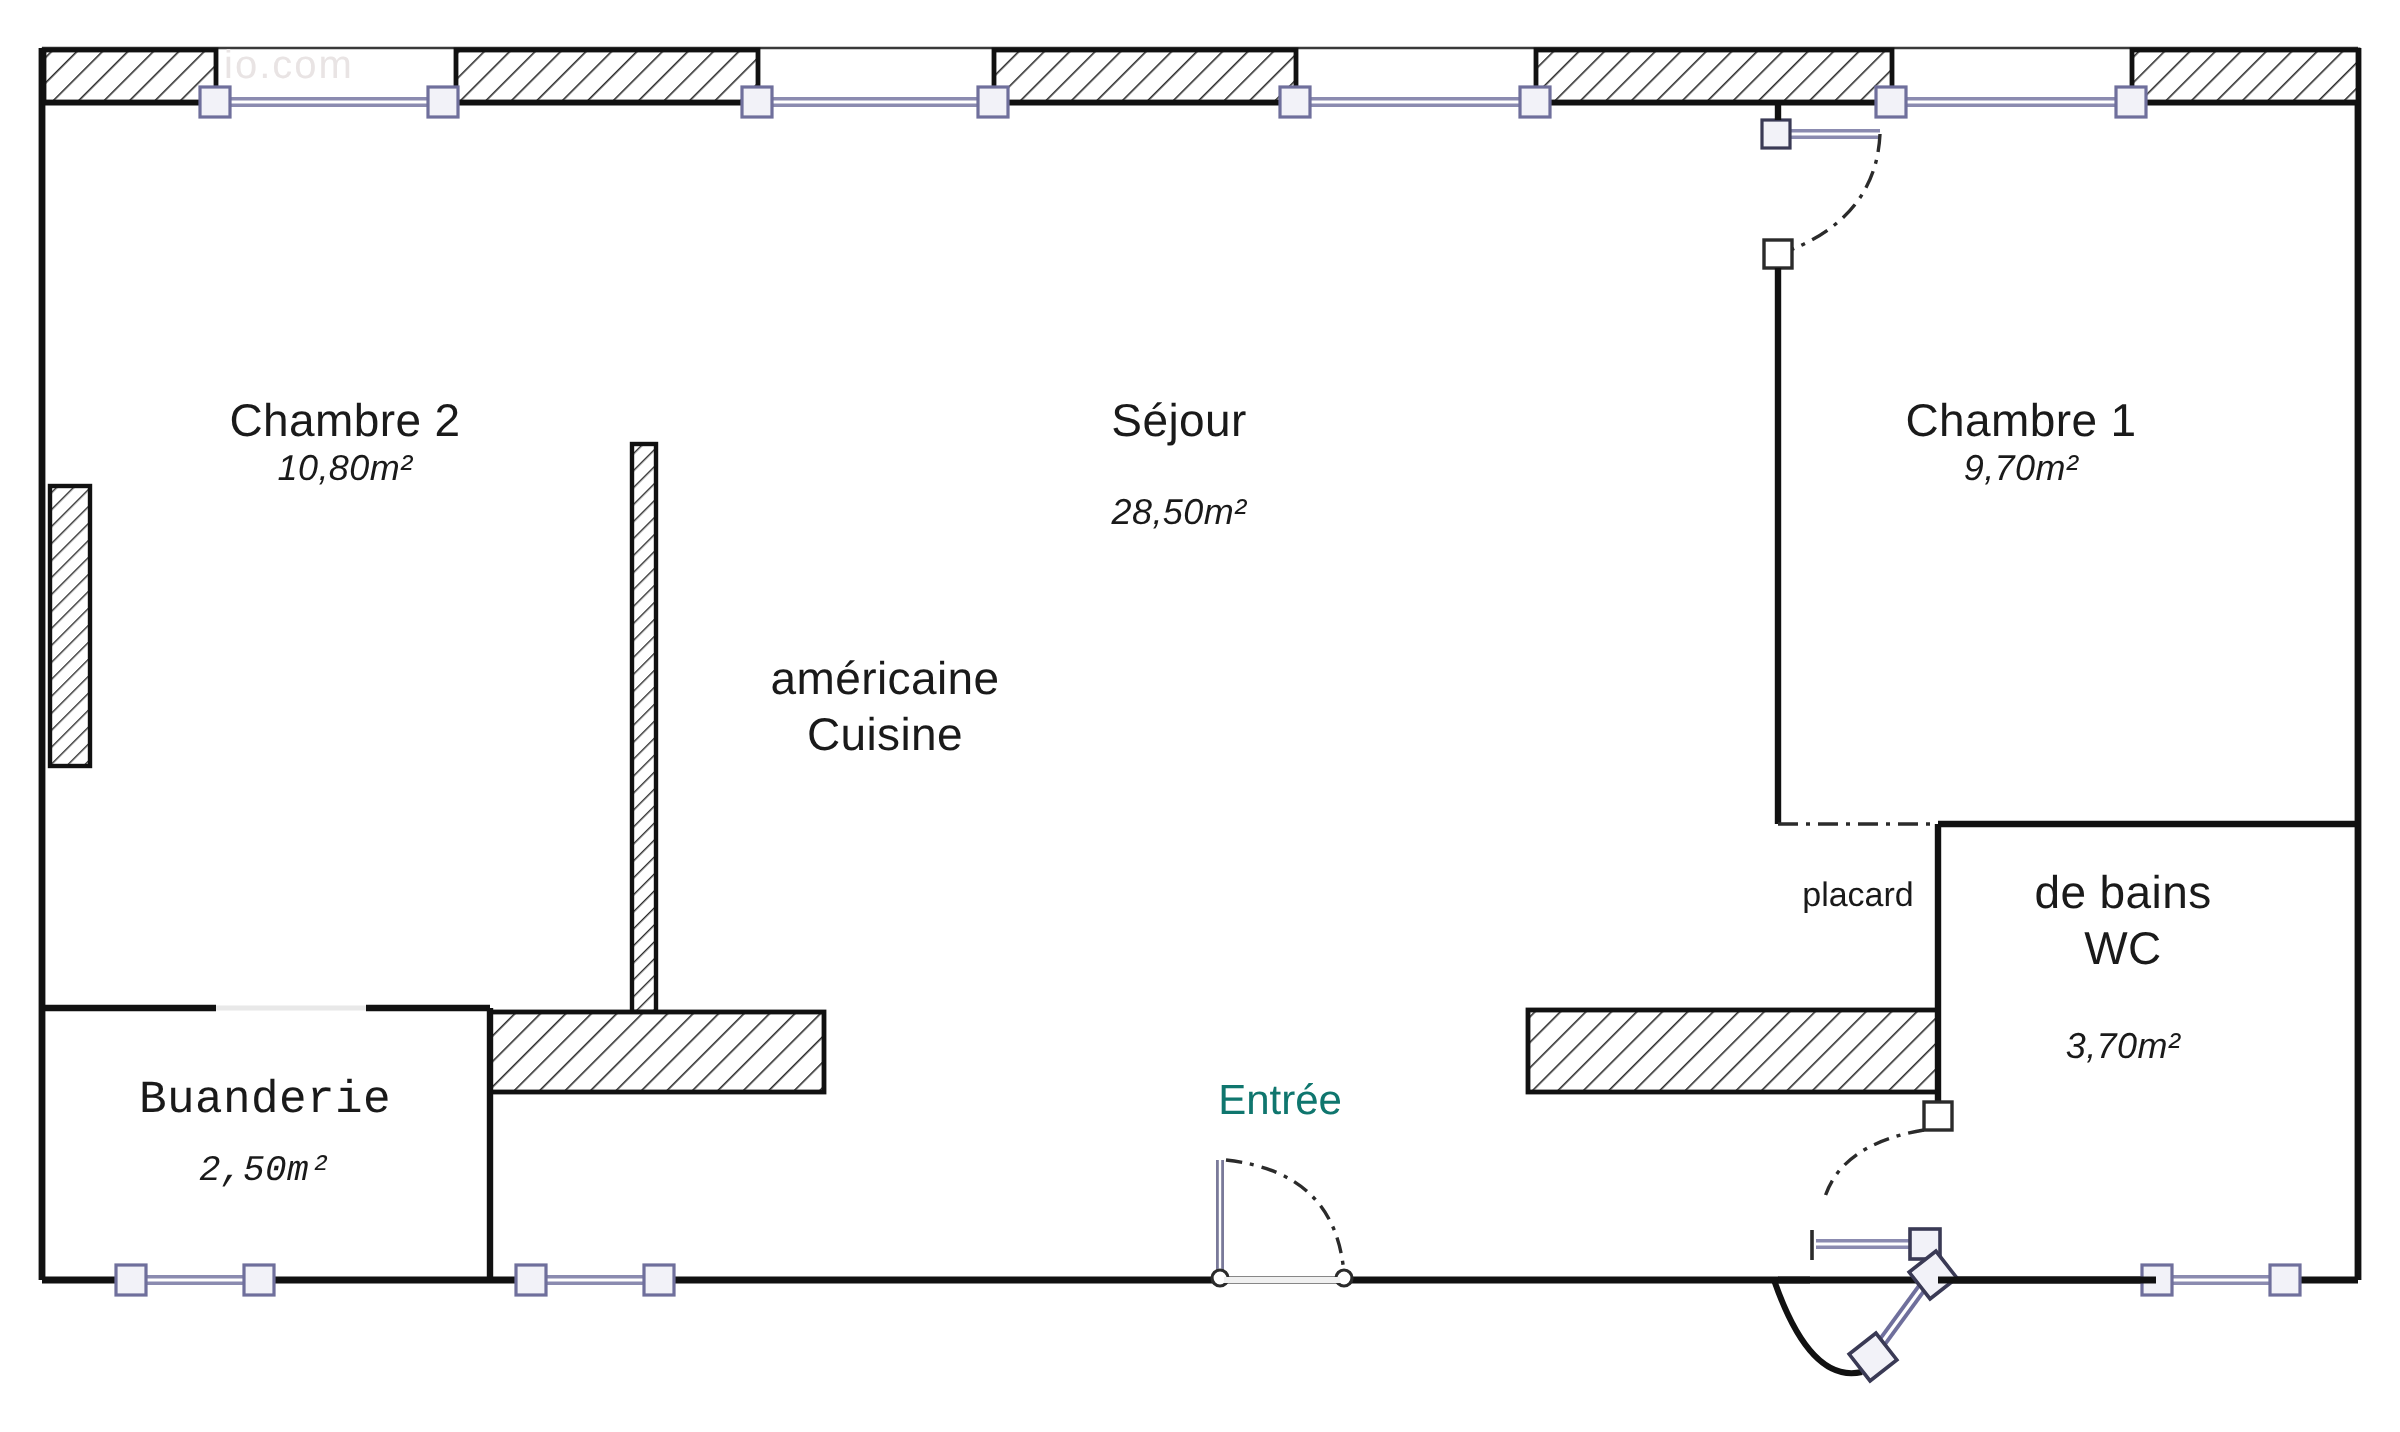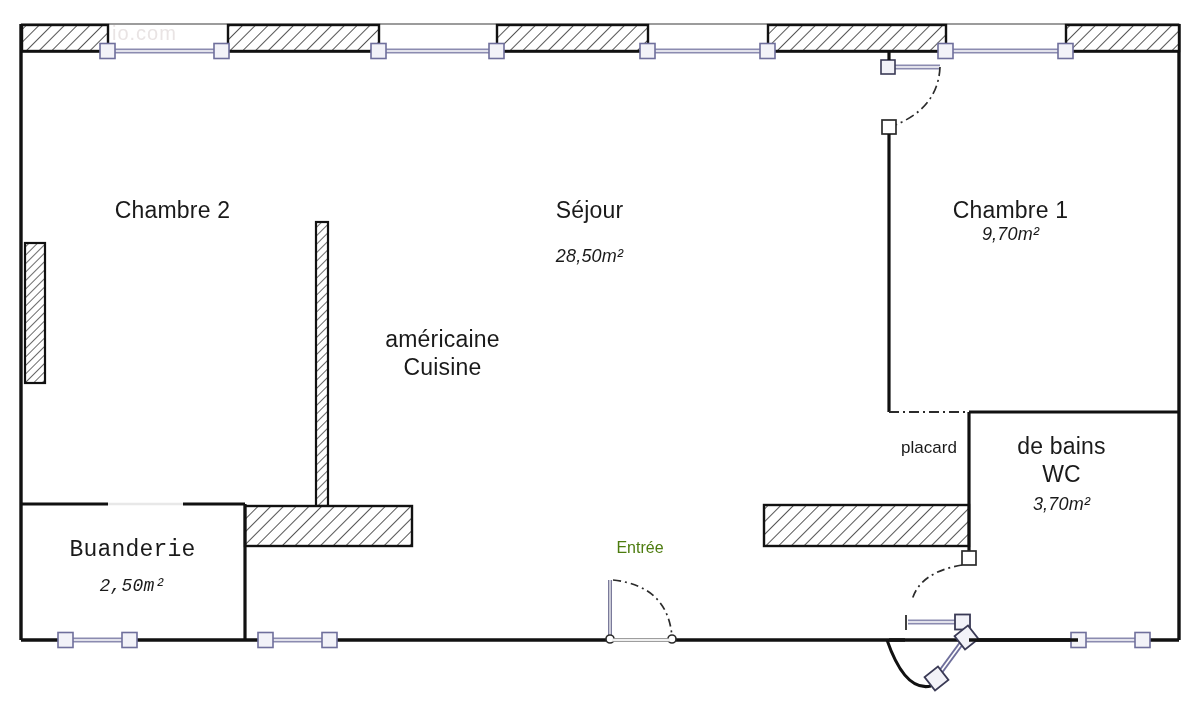--- a/index.html
+++ b/index.html
@@ -16,21 +16,21 @@
     text-align:center;
     color:#1a1a1a;
     white-space:nowrap;
     line-height:1.22;
     pointer-events:none;
   }
   .room-name{font-size:23px;font-weight:400;letter-spacing:.2px;}
   .room-area{font-size:18px;font-style:italic;font-weight:400;letter-spacing:.2px;}
   .spacer-lg{height:22px;}
   .label-placard{font-size:17px;color:#1a1a1a;}
-  .label-entree{font-size:16px;color:#4d7c0f;}
+  .label-entree{font-size:21px;color:#0f766e;}
   .watermark{
     position:absolute;
     font-size:20px;
     color:#e9e4e4;
     letter-spacing:1px;
     white-space:nowrap;
     pointer-events:none;
     font-family:Liberation Sans, sans-serif;
   }
 </style>
@@ -177,20 +177,21 @@
       <rect x="928" y="670" width="17" height="17" fill="#f2f2f8" stroke="#3a3a55" stroke-width="1.8" transform="rotate(-38 936.5 678.5)"></rect>
 
       <line x1="969" y1="640" x2="1078" y2="640" stroke="#111" stroke-width="3.4"></line>
     </g>
 
     <line x1="889" y1="640" x2="905" y2="640" stroke="#111" stroke-width="3.4"></line>
   </svg>
 
   <div class="room-label" style="left:60px; top:196px; width:225px;">
     <div class="room-name">Chambre 2</div>
+    <div class="room-area">10,80m²</div>
   </div>
 
   <div class="room-label" style="left:477px; top:196px; width:225px;">
     <div class="room-name">Séjour</div>
     <div class="spacer-lg"></div>
     <div class="room-area">28,50m²</div>
   </div>
 
   <div class="room-label" style="left:330px; top:325px; width:225px;">
     <div class="room-name">américaine</div>
@@ -198,21 +199,21 @@
   </div>
 
   <div class="room-label" style="left:898px; top:196px; width:225px;">
     <div class="room-name">Chambre 1</div>
     <div class="room-area">9,70m²</div>
   </div>
 
   <div class="room-label" style="left:984px; top:432px; width:155px;">
     <div class="room-name">de bains</div>
     <div class="room-name">WC</div>
-    <div class="room-area" style="margin-top:6px;">3,70m²</div>
+    <div class="room-area" style="margin-top:25px;">3,70m²</div>
   </div>
 
   <div class="room-label" style="left:25px; top:536px; width:215px;font-family:Liberation Mono, monospace;">
     <div class="room-name">Buanderie</div>
     <div class="room-area" style="margin-top:12px;text-align:center;">2,50m²</div>
   </div>
 
   <div class="room-label" style="left:889px; top:438px; width:80px;">
     <div class="label-placard">placard</div>
   </div>

